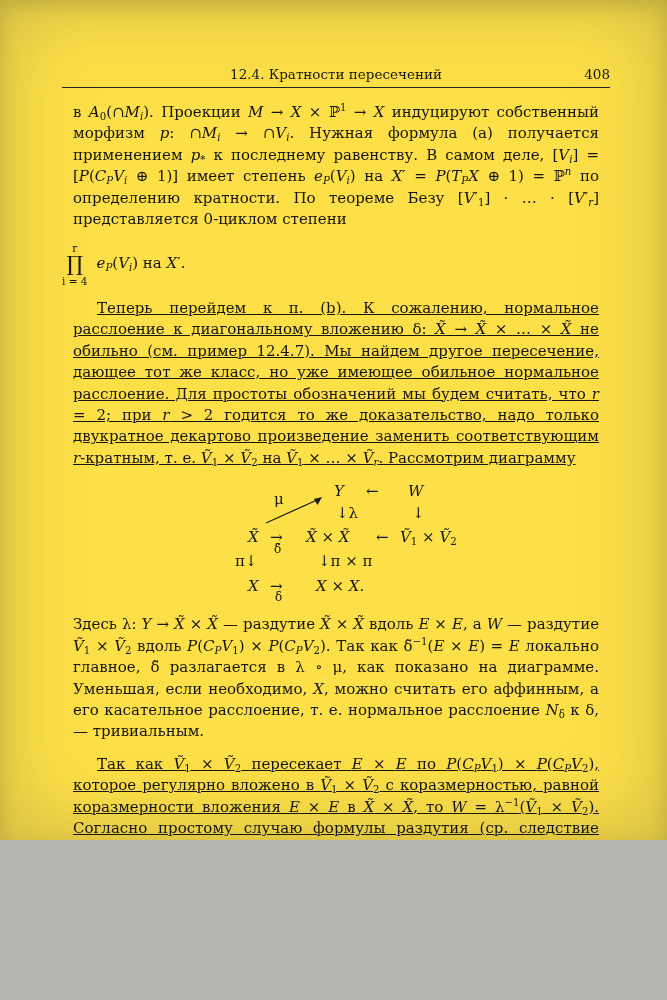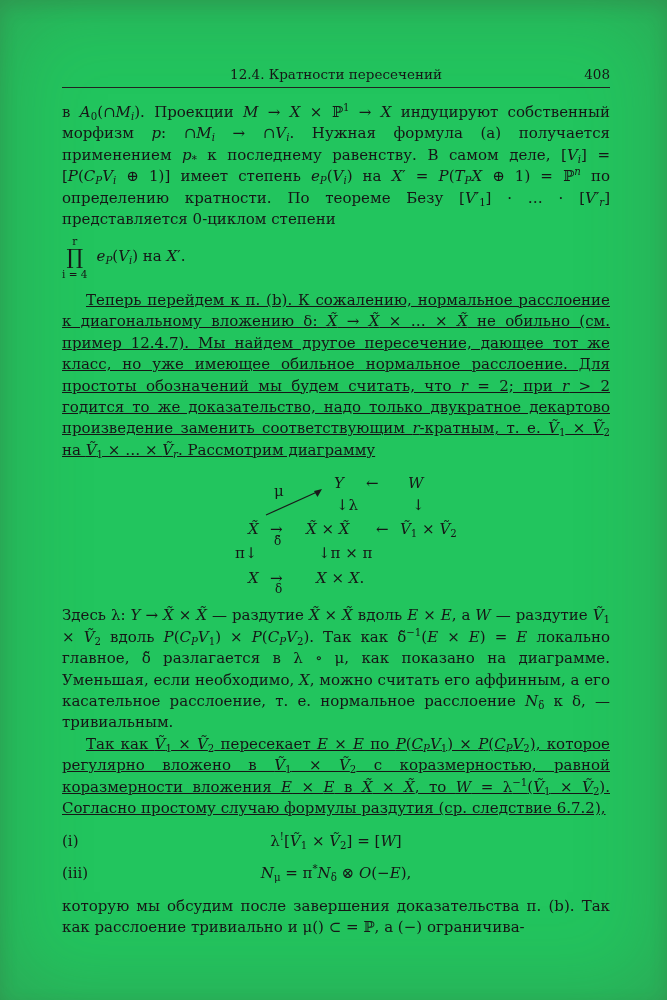--- a/index.html
+++ b/index.html
@@ -3,34 +3,34 @@
 <meta charset="utf-8">
 <style>
   html,body { margin:0; padding:0; }
   body {
     width:667px; height:1000px;
     background:#b8b6b1;
     font-family:"DejaVu Serif","Liberation Serif",serif;
   }
   .page {
     position:relative;
-    width:667px; height:1000px;
-    background:#22c55e;
+    width:667px; height:840px;
+    background:#fde047;
     box-shadow: inset 0 0 90px rgba(80,75,65,.28), inset 0 6px 18px rgba(60,55,45,.18);
     overflow:hidden;
     color:#161616;
   }
   .content { padding:66px 57px 0 62px; }
 
   .running-head { position:relative; text-align:center; font-size:13.5px; }
   .running-head .pagenum { position:absolute; right:0; top:0; }
   .head-rule { border-bottom:1.4px solid #222; margin-top:5px; }
 
   .bodytext { margin-top:14px; font-size:15px; line-height:1.43; text-align:justify; }
-  .bodytext p { margin:0; }
+  .bodytext p { margin:11px; }
   .indent { text-indent:24px;text-decoration:underline; }
 
   sub { font-size:68%; line-height:0; vertical-align:-0.28em; }
   sup { font-size:68%; line-height:0; vertical-align:0.55em; }
   .scrO { font-style:italic; }
 
   .prodline { display:flex; align-items:center; margin:4px 0 10px 0; }
   .prodwrap { display:inline-flex; flex-direction:column; align-items:center; margin-right:9px; }
   .prodlim { font-size:10.5px; line-height:1.15; }
   .prodsym { font-size:21px; line-height:1; }

